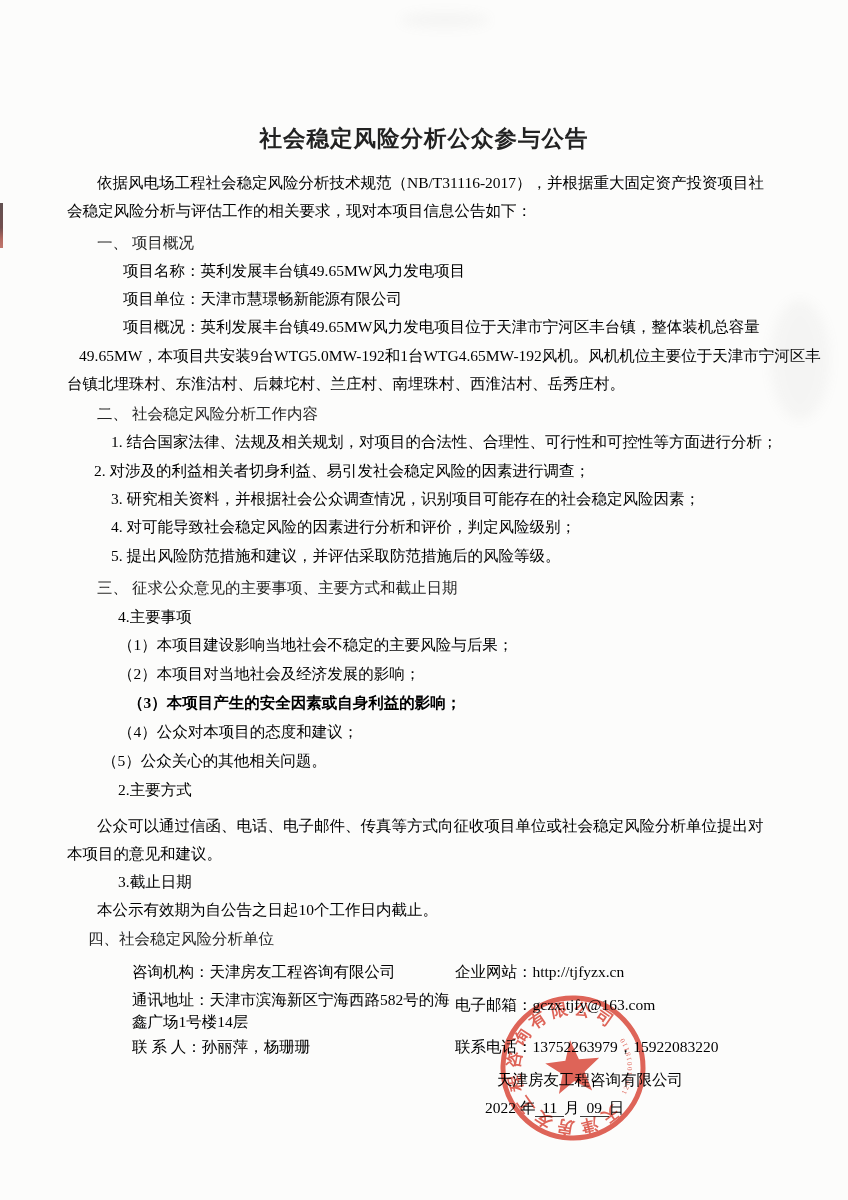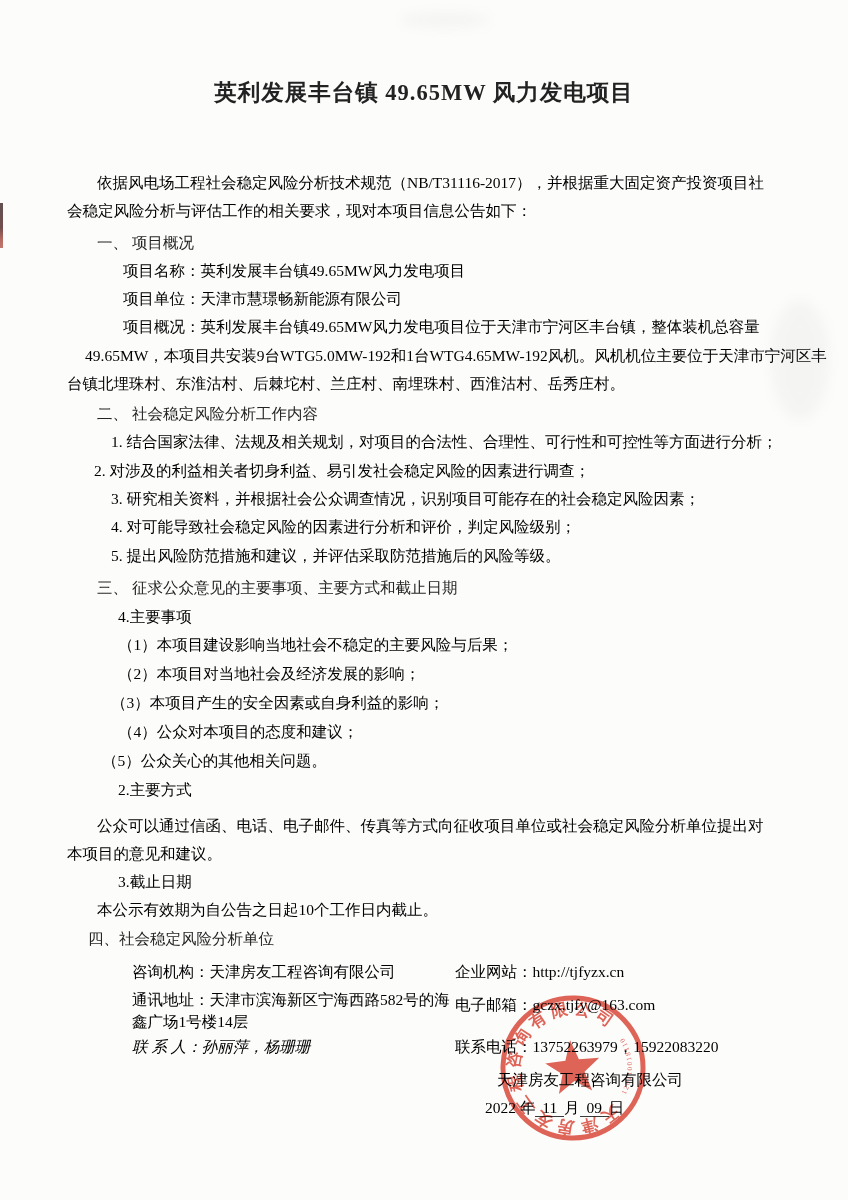--- a/index.html
+++ b/index.html
@@ -29,56 +29,56 @@
     position:absolute;left:0;top:203px;width:3px;height:45px;
     background:linear-gradient(#463232 0%,#5a3030 55%,#a54f44 80%,#b66055 100%);
     opacity:.85;
   }
   .smudge{position:absolute;border-radius:50%;background:#9a9a98;filter:blur(6px);opacity:.07;}
 </style>
 </head>
 <body style="background: rgb(252, 252, 251);">
 
 <div id="doc">
-  <div class="ttl" style="top:82px">英利发展丰台镇 49.65MW 风力发电项目</div>
+  <div class="ttl" style="top:128px">社会稳定风险分析公众参与公告</div>
 
   <div id="lines">
       <div class="ln" style="left: 97px; top: 174px;">依据风电场工程社会稳定风险分析技术规范（NB/T31116-2017），并根据重大固定资产投资项目社</div>
       <div class="ln" style="left: 67px; top: 202px;">会稳定风险分析与评估工作的相关要求，现对本项目信息公告如下：</div>
       <div class="ln b" style="left: 97px; top: 234px;">一、 项目概况</div>
       <div class="ln" style="left: 123px; top: 262px;">项目名称：英利发展丰台镇49.65MW风力发电项目</div>
       <div class="ln" style="left: 123px; top: 290px;">项目单位：天津市慧璟畅新能源有限公司</div>
       <div class="ln" style="left: 123px; top: 318px;">项目概况：英利发展丰台镇49.65MW风力发电项目位于天津市宁河区丰台镇，整体装机总容量</div>
-      <div class="ln" style="left: 85px; top: 347px; text-align: right;">49.65MW，本项目共安装9台WTG5.0MW-192和1台WTG4.65MW-192风机。风机机位主要位于天津市宁河区丰</div>
+      <div class="ln" style="left: 79px; top: 347px; text-align: right;">49.65MW，本项目共安装9台WTG5.0MW-192和1台WTG4.65MW-192风机。风机机位主要位于天津市宁河区丰</div>
       <div class="ln" style="left: 67px; top: 375px;">台镇北埋珠村、东淮沽村、后棘坨村、兰庄村、南埋珠村、西淮沽村、岳秀庄村。</div>
       <div class="ln b" style="left: 97px; top: 405px;">二、 社会稳定风险分析工作内容</div>
       <div class="ln" style="left: 111px; top: 433px;">1. 结合国家法律、法规及相关规划，对项目的合法性、合理性、可行性和可控性等方面进行分析；</div>
       <div class="ln" style="left: 94px; top: 462px;">2. 对涉及的利益相关者切身利益、易引发社会稳定风险的因素进行调查；</div>
       <div class="ln" style="left: 111px; top: 490px;">3. 研究相关资料，并根据社会公众调查情况，识别项目可能存在的社会稳定风险因素；</div>
       <div class="ln" style="left: 111px; top: 518px;">4. 对可能导致社会稳定风险的因素进行分析和评价，判定风险级别；</div>
       <div class="ln" style="left: 111px; top: 547px;">5. 提出风险防范措施和建议，并评估采取防范措施后的风险等级。</div>
       <div class="ln b" style="left: 97px; top: 579px;">三、 征求公众意见的主要事项、主要方式和截止日期</div>
       <div class="ln" style="left: 118px; top: 608px;">4.主要事项</div>
       <div class="ln" style="left: 118px; top: 636px;">（1）本项目建设影响当地社会不稳定的主要风险与后果；</div>
       <div class="ln" style="left: 118px; top: 665px;">（2）本项目对当地社会及经济发展的影响；</div>
-      <div class="ln" style="left: 111px; top: 694px;">（3）本项目产生的安全因素或自身利益的影响；</div>
+      <div class="ln" style="left: 128px; top: 694px; font-weight: bold;">（3）本项目产生的安全因素或自身利益的影响；</div>
       <div class="ln" style="left: 118px; top: 723px;">（4）公众对本项目的态度和建议；</div>
       <div class="ln" style="left: 102px; top: 752px;">（5）公众关心的其他相关问题。</div>
       <div class="ln" style="left: 118px; top: 781px;">2.主要方式</div>
       <div class="ln" style="left: 97px; top: 817px;">公众可以通过信函、电话、电子邮件、传真等方式向征收项目单位或社会稳定风险分析单位提出对</div>
       <div class="ln" style="left: 67px; top: 845px;">本项目的意见和建议。</div>
       <div class="ln" style="left: 118px; top: 873px;">3.截止日期</div>
       <div class="ln" style="left: 97px; top: 901px;">本公示有效期为自公告之日起10个工作日内截止。</div>
       <div class="ln b" style="left: 88px; top: 930px;">四、社会稳定风险分析单位</div>
       <div class="ln" style="left: 132px; top: 963px;">咨询机构：天津房友工程咨询有限公司</div>
       <div class="ln" style="left: 455px; top: 963px;">企业网站：http://tjfyzx.cn</div>
       <div class="ln" style="left: 132px; top: 991px;">通讯地址：天津市滨海新区宁海西路582号的海</div>
       <div class="ln" style="left: 455px; top: 996px;">电子邮箱：gczx.tjfy@163.com</div>
       <div class="ln" style="left: 132px; top: 1013px;">鑫广场1号楼14层</div>
-      <div class="ln" style="left: 132px; top: 1038px; font-style: italic;">联 系 人：孙丽萍，杨珊珊</div>
+      <div class="ln" style="left: 132px; top: 1038px;">联 系 人：孙丽萍，杨珊珊</div>
       <div class="ln" style="left: 455px; top: 1038px;">联系电话：13752263979，15922083220</div>
       <div class="ln" style="left: 497px; top: 1071px;">天津房友工程咨询有限公司</div>
       <div class="ln" style="left: 485px; top: 1099px;"><span>2022 年</span><span class="u"> 11 </span><span>月</span><span class="u"> 09 </span><span>日</span></div>
     </div>
 
   <svg id="seal" viewBox="0 0 170 170">
     <circle cx="85" cy="85" r="70" fill="none" stroke="#dd4f42" stroke-width="5"></circle>
     <polygon transform="rotate(-8 85 85)" points="85,57 91.8,76.9 112.1,77.6 96.1,90 101.7,109.4 85,98 68.3,109.4 73.9,90 57.9,77.6 78.2,76.9" fill="#dd4f42"></polygon>
     <g transform="rotate(-95 85 85)" fill="#dd4f42">
       <path id="arcName" d="M 46.8,123.2 A 54,54 0 1 1 123.2,123.2" fill="none"></path>

